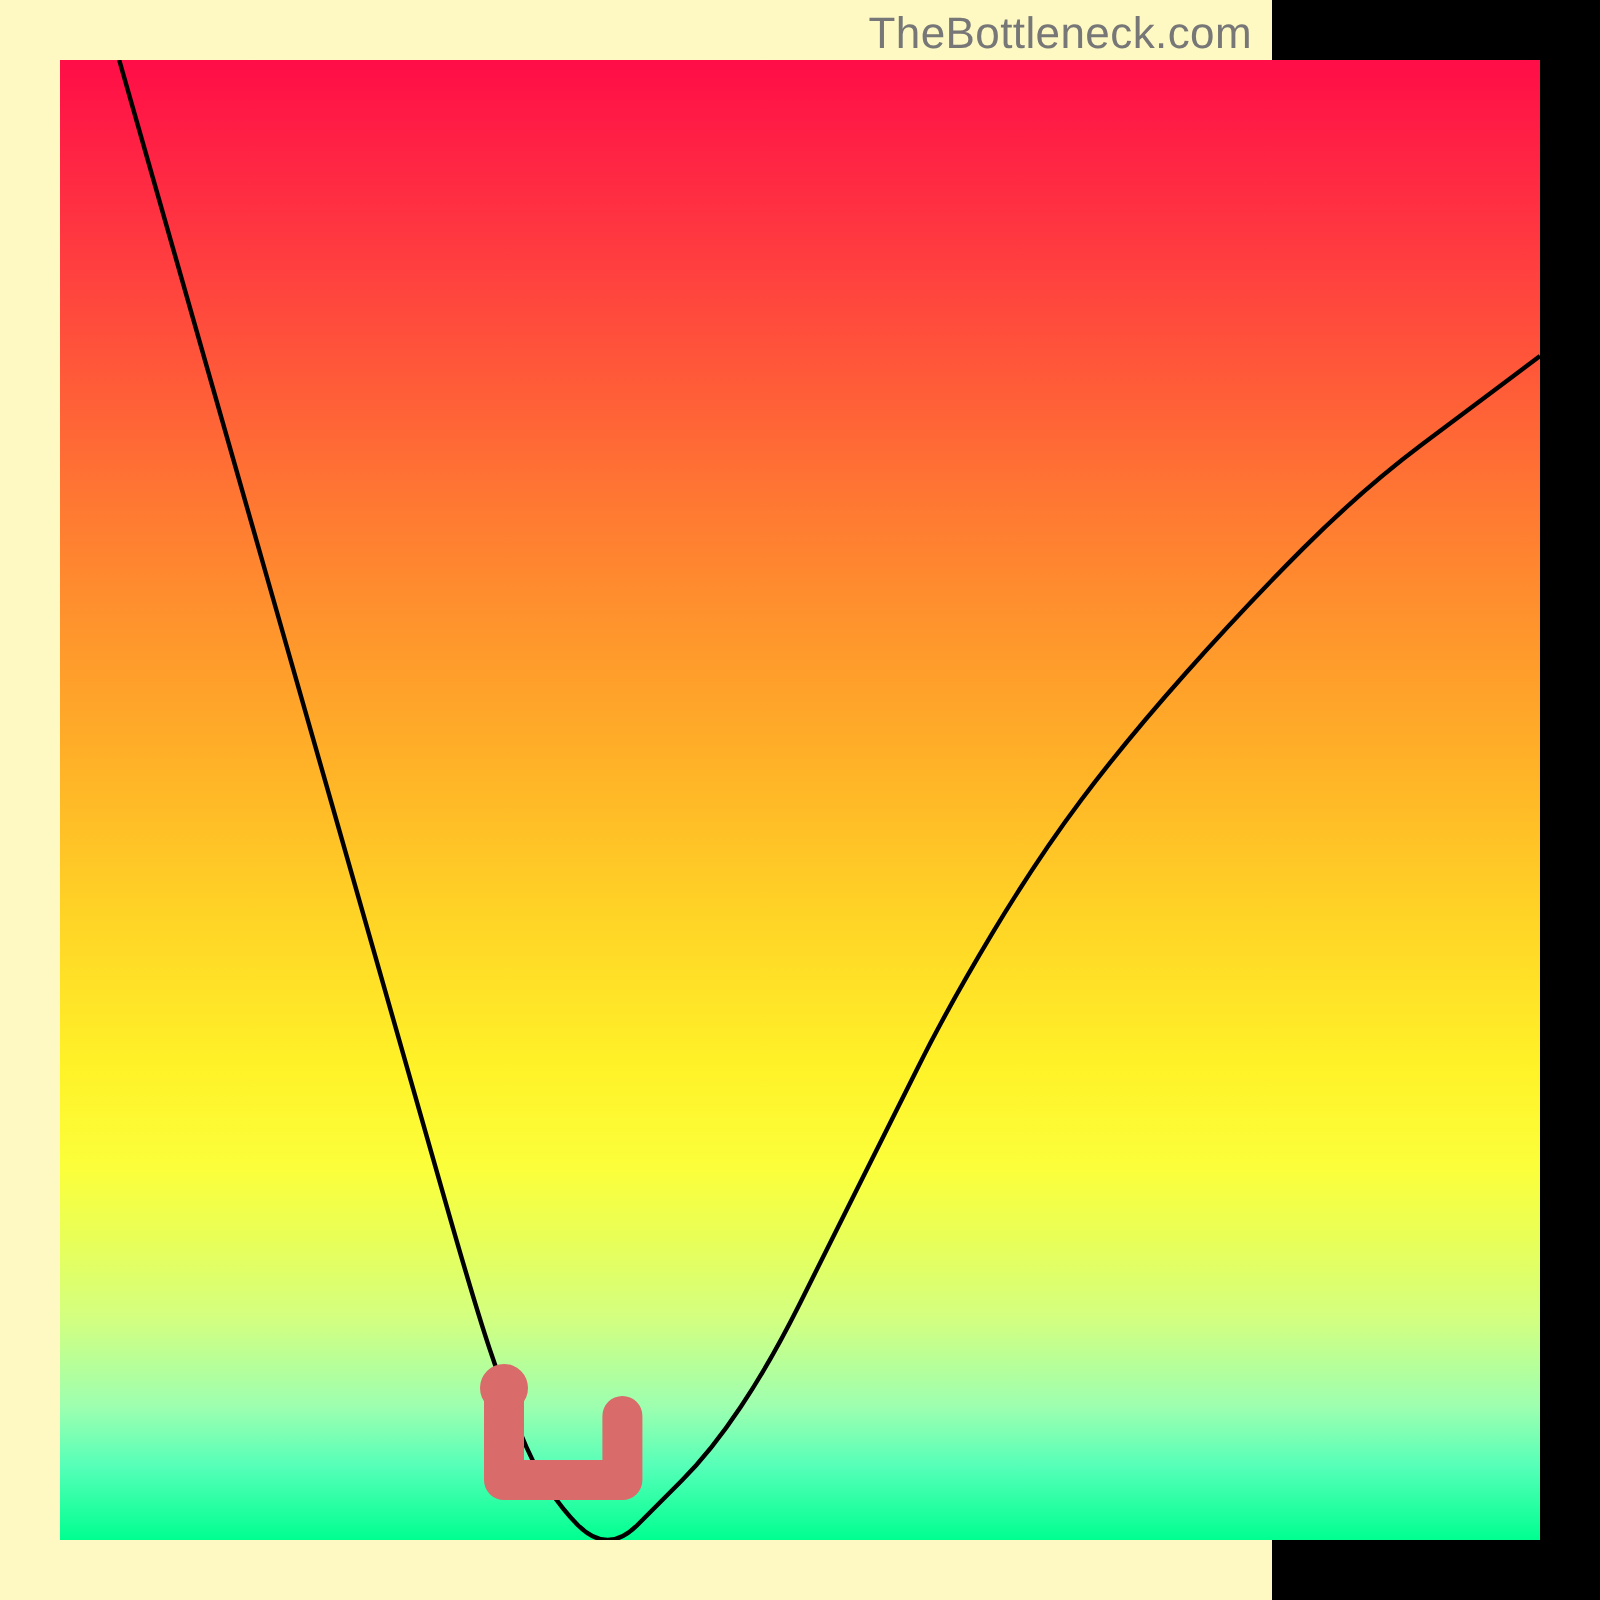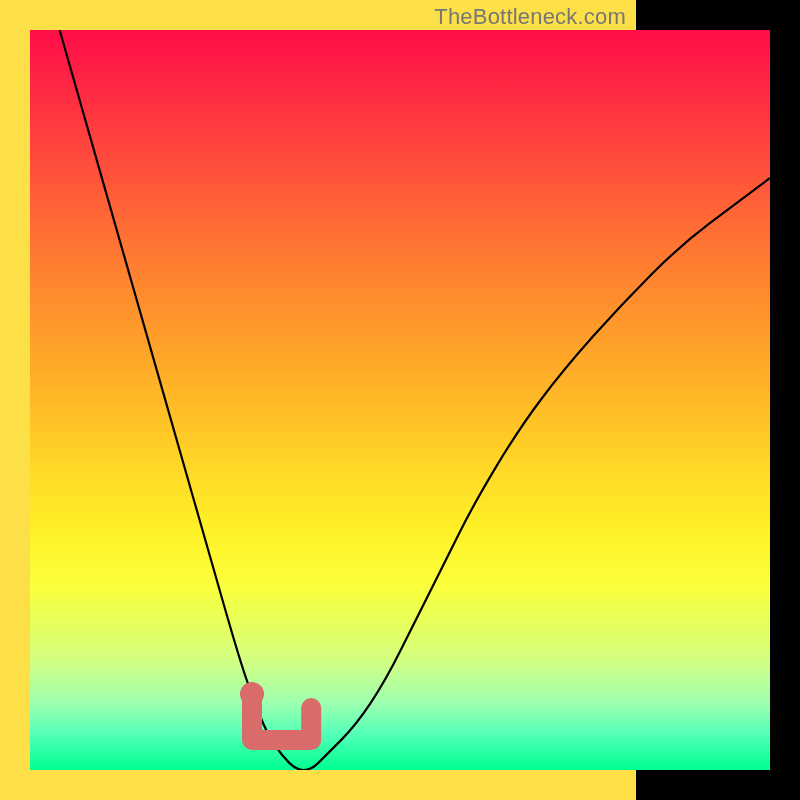--- a/index.html
+++ b/index.html
@@ -10,21 +10,21 @@
     height: 800px;
     overflow: hidden;
     font-family: Arial, Helvetica, sans-serif;
   }
   .frame {
     position: absolute;
     left: 0;
     top: 0;
     width: 636px;
     height: 800px;
-    background: #fde047;
+    background: #fef9c3;
   }
   .plot {
     position: absolute;
     left: 30px;
     top: 30px;
     width: 740px;
     height: 740px;
     overflow: hidden;
   }
   .gradient {

